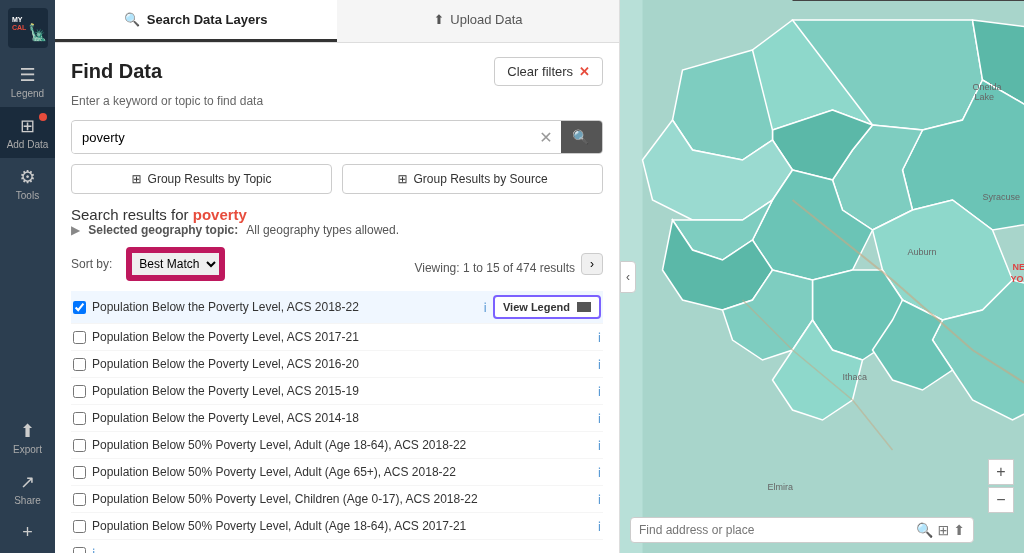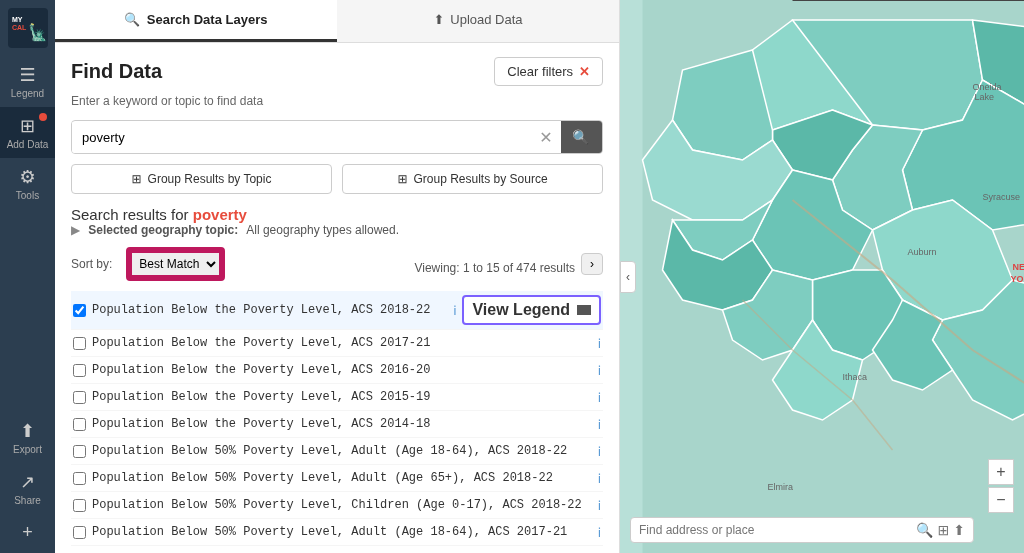--- a/index.html
+++ b/index.html
@@ -214,39 +214,39 @@
     .result-item {
       display: flex;
       align-items: center;
       gap: 6px;
       padding: 4px 2px;
       font-size: 12px;
       color: #333;
       border-bottom: 1px solid #f5f5f5;
     }
     .result-item input[type=checkbox] { cursor: pointer; flex-shrink: 0; }
-    .result-item .item-label { flex: 1; font-family: Liberation Mono, monospace; }
+    .result-item .item-label { flex: 1; }
     .result-item .info-icon {
       color: #5b9bd5;
       cursor: pointer;
       font-size: 13px;
       flex-shrink: 0;
     }
     .result-item.checked { background: #f0f7ff; }
 
     .view-legend-btn {
       display: flex;
       align-items: center;
       gap: 4px;
       background: #fff;
       border: 2px solid #7b61ff;
       border-radius: 4px;
       padding: 4px 8px;
       cursor: pointer;
-      font-size: 16px;
+      font-size: 11px;
       font-weight: bold;
       color: #333;
       flex-shrink: 0;
     }
 
     
     .map-area {
       flex: 1;
       background: #b8e0d8;
       position: relative;

